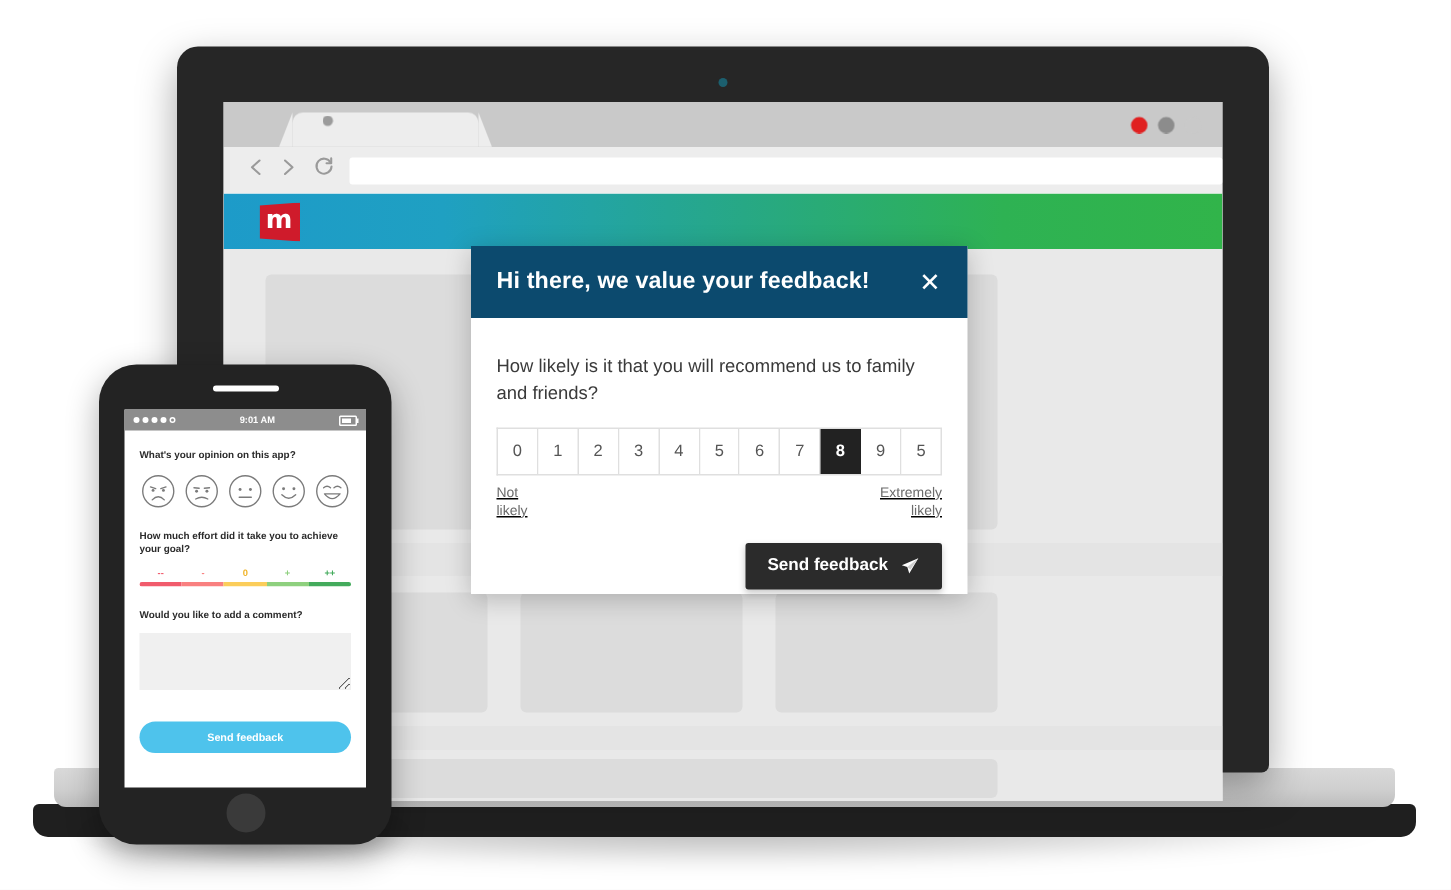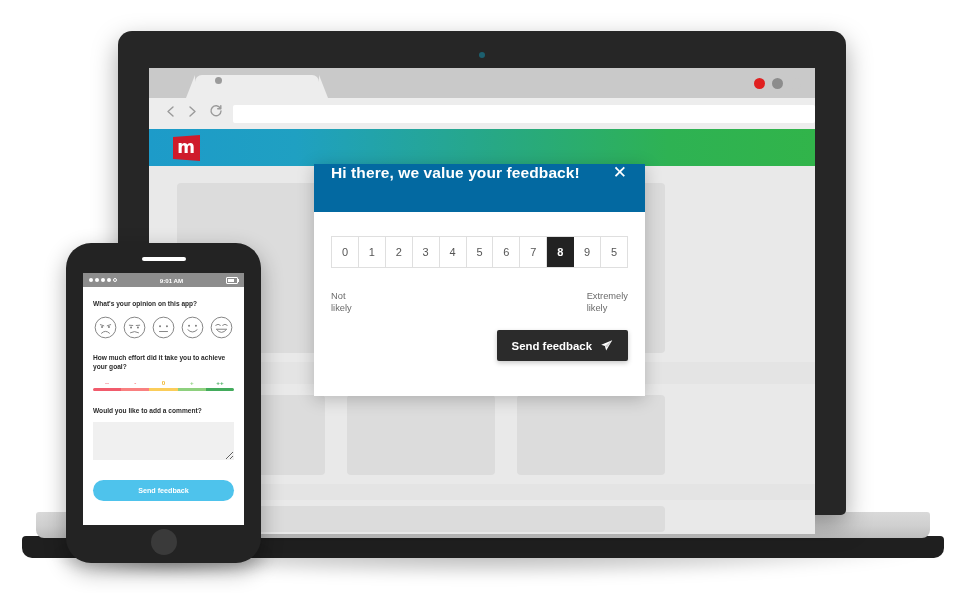--- a/index.html
+++ b/index.html
@@ -97,41 +97,41 @@
   .site-body{position:absolute;left:0;top:37px;right:0;bottom:0;background:#e9e9e9;}
   .ph{background:#dcdcdc;border-radius:4px;position:absolute;}
   .ph-band{background:#e4e4e4;position:absolute;left:0;right:0;}
 
   
   .modal{
     position:absolute;left:314px;top:164px;width:331px;height:232px;
     background:#ffffff;box-shadow:0 3px 16px rgba(0,0,0,.22);
   }
   .modal-head{
-    position:absolute;left:0;top:0;width:100%;height:48px;background:#0369a1;
-    display:flex;align-items:flex-start;justify-content:space-between;
+    position:absolute;left:0;top:0;width:100%;height:48px;background:#0c4a6e;
+    display:flex;align-items:center;justify-content:space-between;
     padding:0 18px 0 17px;box-sizing:border-box;
   }
   .modal-title{color:#ffffff;font-size:15.5px;font-weight:bold;letter-spacing:.1px;}
   .modal-close{
     color:#ffffff;font-size:17px;line-height:1;cursor:pointer;
     background:none;border:0;padding:0;font-family:"Liberation Sans",sans-serif;
   }
   .modal-body{position:absolute;left:0;top:48px;width:100%;padding:24px 17px 0 17px;box-sizing:border-box;}
   .q-text{font-size:12.3px;color:#3a3a3a;line-height:1.45;margin:0 0 13px 0;}
   .scale{display:flex;border:1px solid #dfdfdf;border-right:0;width:100%;box-sizing:border-box;}
   .scale-item{
     flex:1;height:30px;display:flex;align-items:center;justify-content:center;
     font-size:11px;color:#555;border-right:1px solid #dfdfdf;background:#fff;
     cursor:pointer;box-sizing:border-box;
   }
   .scale-item.sel{background:#222222;color:#ffffff;font-weight:bold;border-right-color:#222;}
-  .scale-legend{display:flex;justify-content:space-between;margin-top:22px;}
+  .scale-legend{display:flex;justify-content:space-between;margin-top:5px;text-decoration:underline;}
   .legend-l,.legend-r{font-size:9.3px;color:#6b6b6b;line-height:1.3;}
-  .legend-r{}
+  .legend-r{text-align:right;}
   .send-row{display:flex;justify-content:flex-end;margin-top:16px;}
   .send-btn{
     background:#2b2b2b;color:#ffffff;border:0;border-radius:2px;
     padding:9px 15px;font-size:11.4px;font-weight:bold;cursor:pointer;
     display:flex;align-items:center;gap:8px;
     font-family:"Liberation Sans",sans-serif;
     box-shadow:0 2px 5px rgba(0,0,0,.22);
   }
 
   
@@ -252,20 +252,21 @@
       </div>
     </div>
   </div>
 
   <div class="modal">
     <div class="modal-head">
       <div class="modal-title">Hi there,  we value your feedback!</div>
       <button class="modal-close">✕</button>
     </div>
     <div class="modal-body">
+      <p class="q-text">How likely is it that you will recommend us to family and friends?</p>
 
       <div class="scale">
         <div class="scale-item">0</div>
         <div class="scale-item">1</div>
         <div class="scale-item">2</div>
         <div class="scale-item">3</div>
         <div class="scale-item">4</div>
         <div class="scale-item">5</div>
         <div class="scale-item">6</div>
         <div class="scale-item">7</div>

